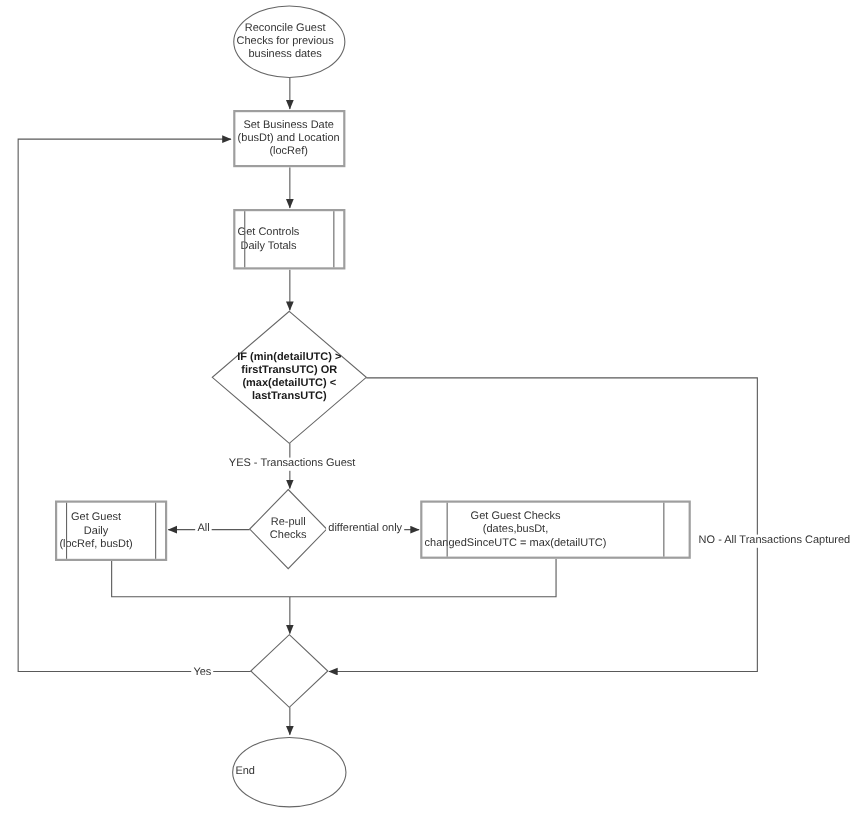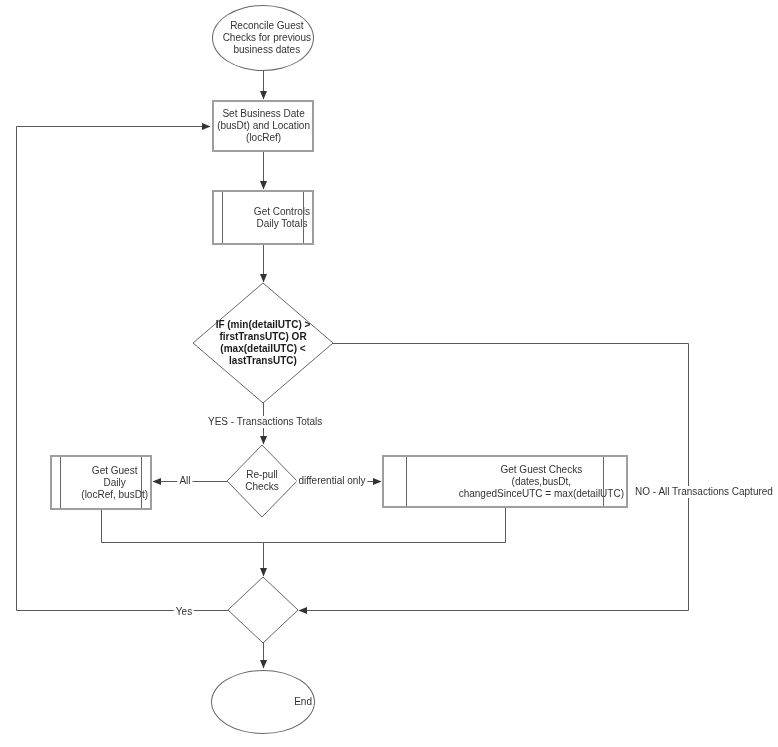--- a/index.html
+++ b/index.html
@@ -12,21 +12,21 @@
     font-size: 10px;
     color: #333;
     overflow: hidden;
   }
   .wires { position: absolute; left: 0; top: 0; width: 778px; height: 747px; }
   .node {
     position: absolute;
     box-sizing: border-box;
     display: flex;
     align-items: center;
-    justify-content: flex-end;
+    justify-content: flex-start;
     text-align: center;
     line-height: 12px;
     background: #fff;
   }
   .terminator { border: 1px solid #666; border-radius: 50%; }
   .process { border: 2px solid #9e9e9e; }
   .predef { border: 2px solid #9e9e9e; }
   .predef .bar {
     position: absolute; top: 0; bottom: 0; width: 0;
     border-left: 1px solid #666;
@@ -97,21 +97,21 @@
     <span class="txt">Set Business Date
 (busDt) and Location
 (locRef)</span>
   </div>
 
   <div class="overlay-txt bold" style="left:193px; top:319px; width:140px;">IF (min(detailUTC) &gt;
 firstTransUTC) OR
 (max(detailUTC) &lt;
 lastTransUTC)</div>
 
-  <div class="edge-lbl" style="left:206px; top:416px;">YES - Transactions Totals</div>
+  <div class="edge-lbl" style="left:206px; top:416px;">YES - Transactions Guest</div>
 
   <div class="overlay-txt" style="left:227px; top:469px; width:70px;">Re-pull
 Checks</div>
 
   <div class="edge-lbl ctr" style="left:185px; top:481px;">All</div>
 
   <div class="edge-lbl ctr" style="left:332px; top:481px;">differential only</div>
 
   <div class="node predef" style="left:50px; top:455px; width:102px; height:55px;">
     <i class="bar" style="left:8px;"></i>

